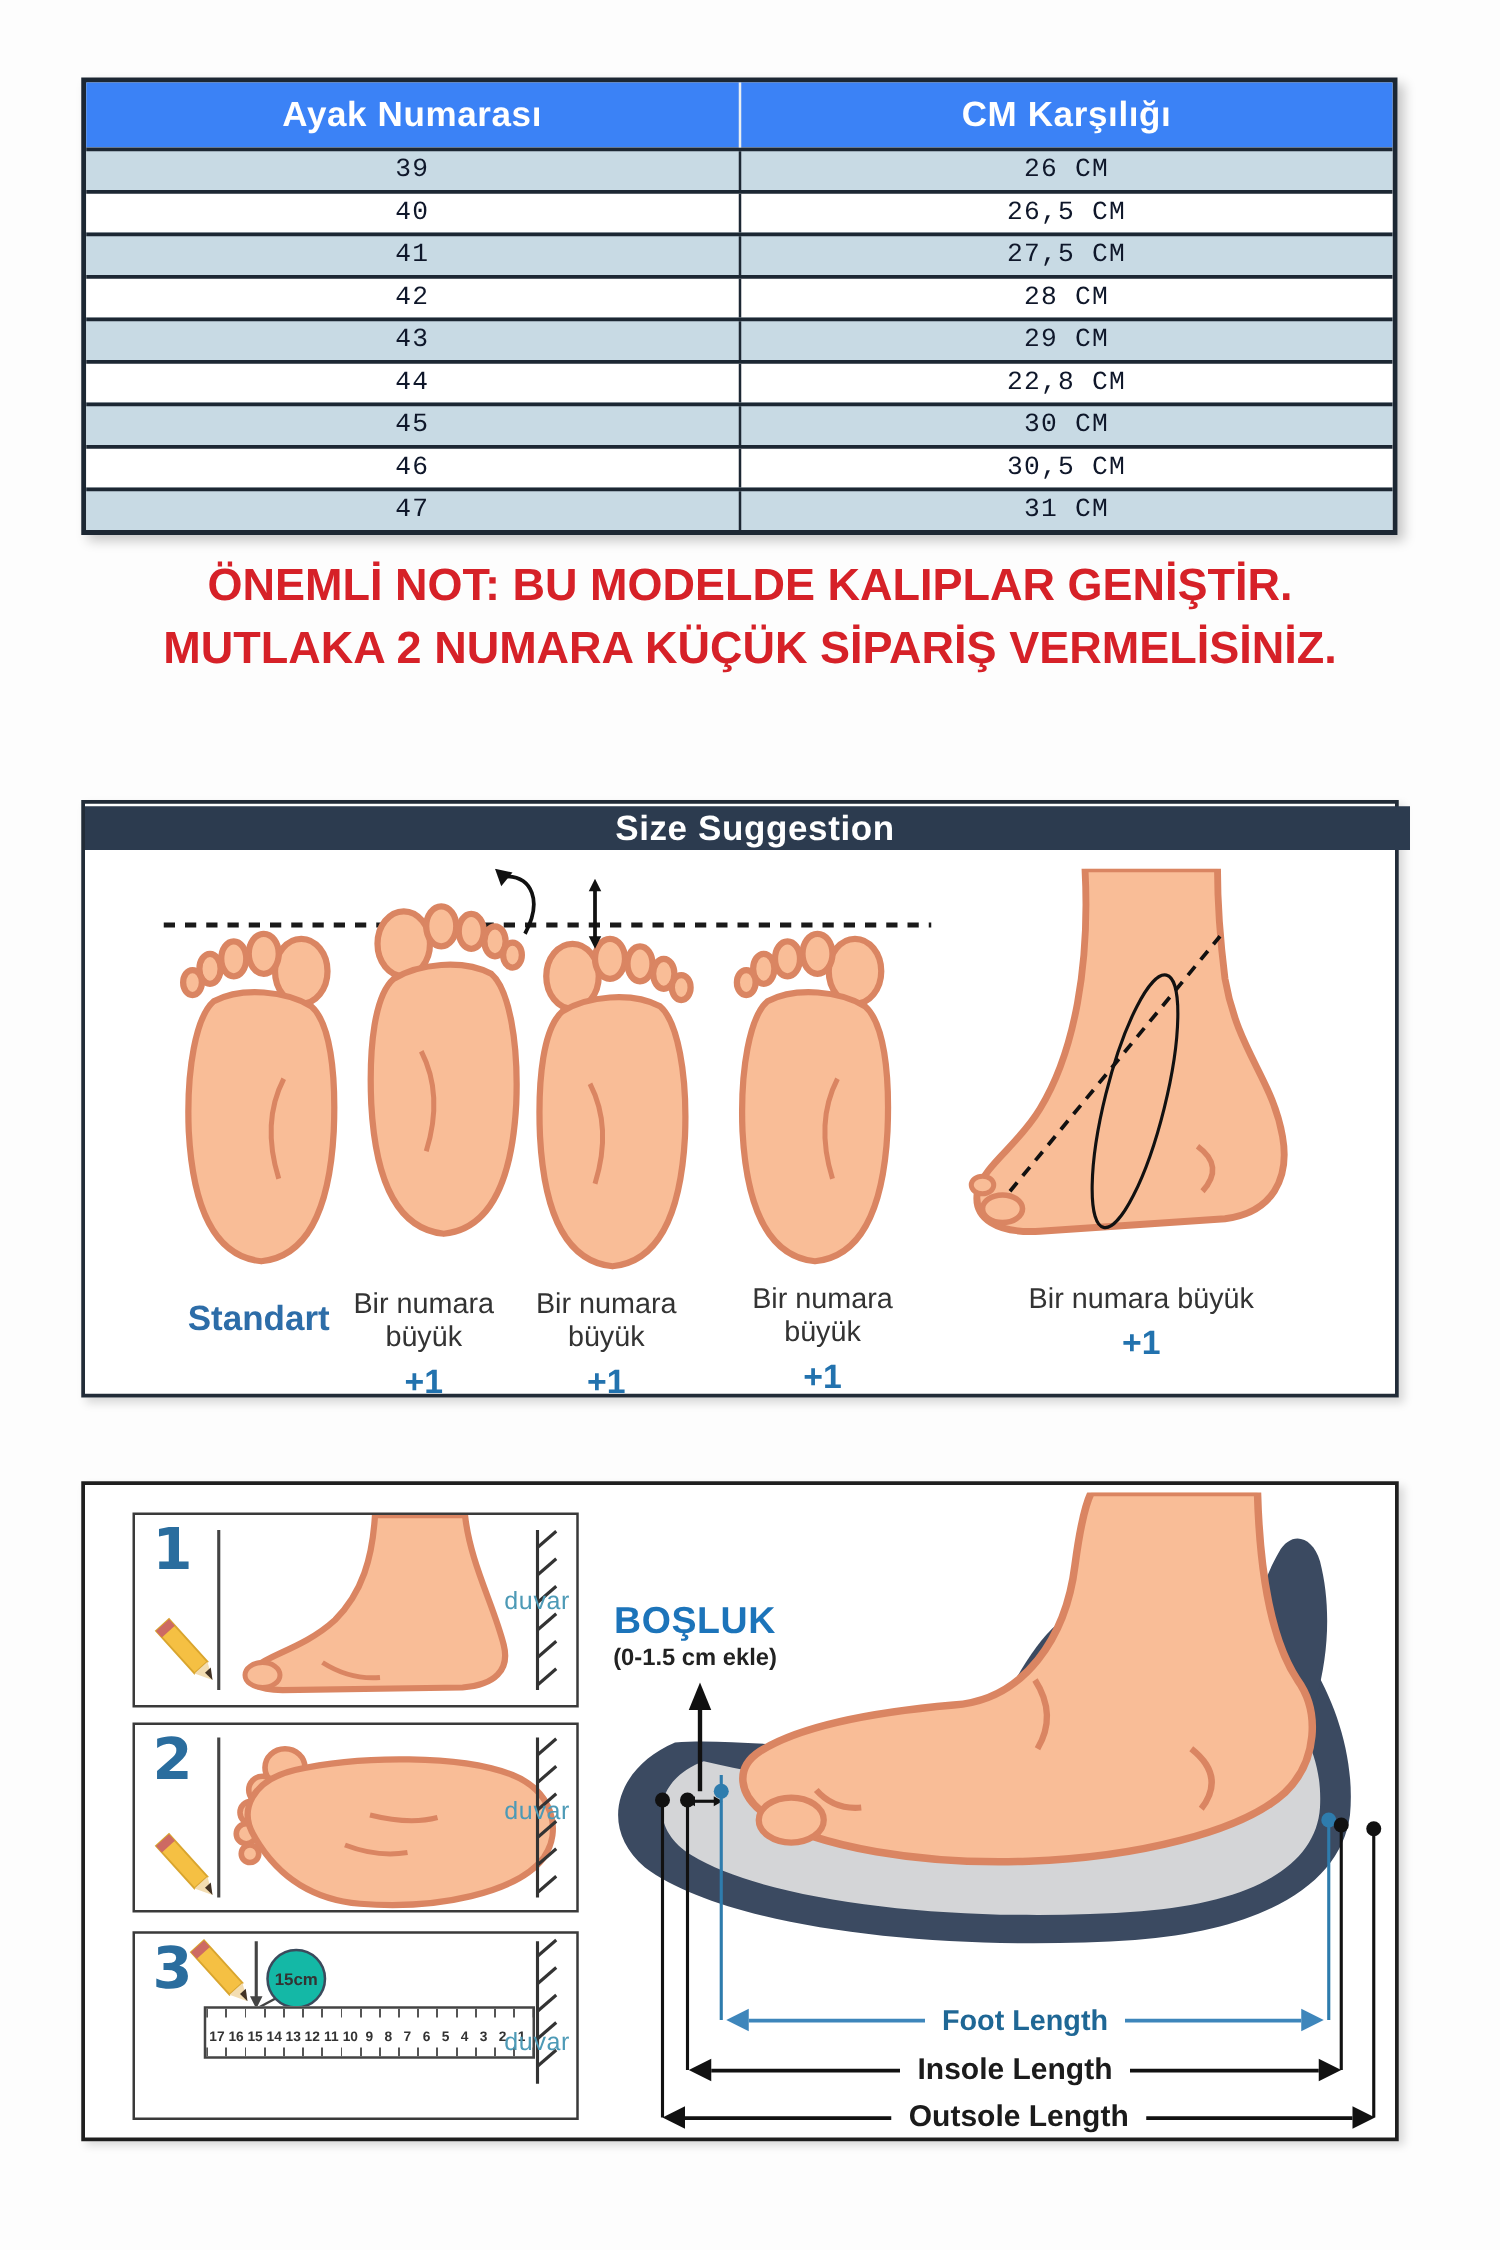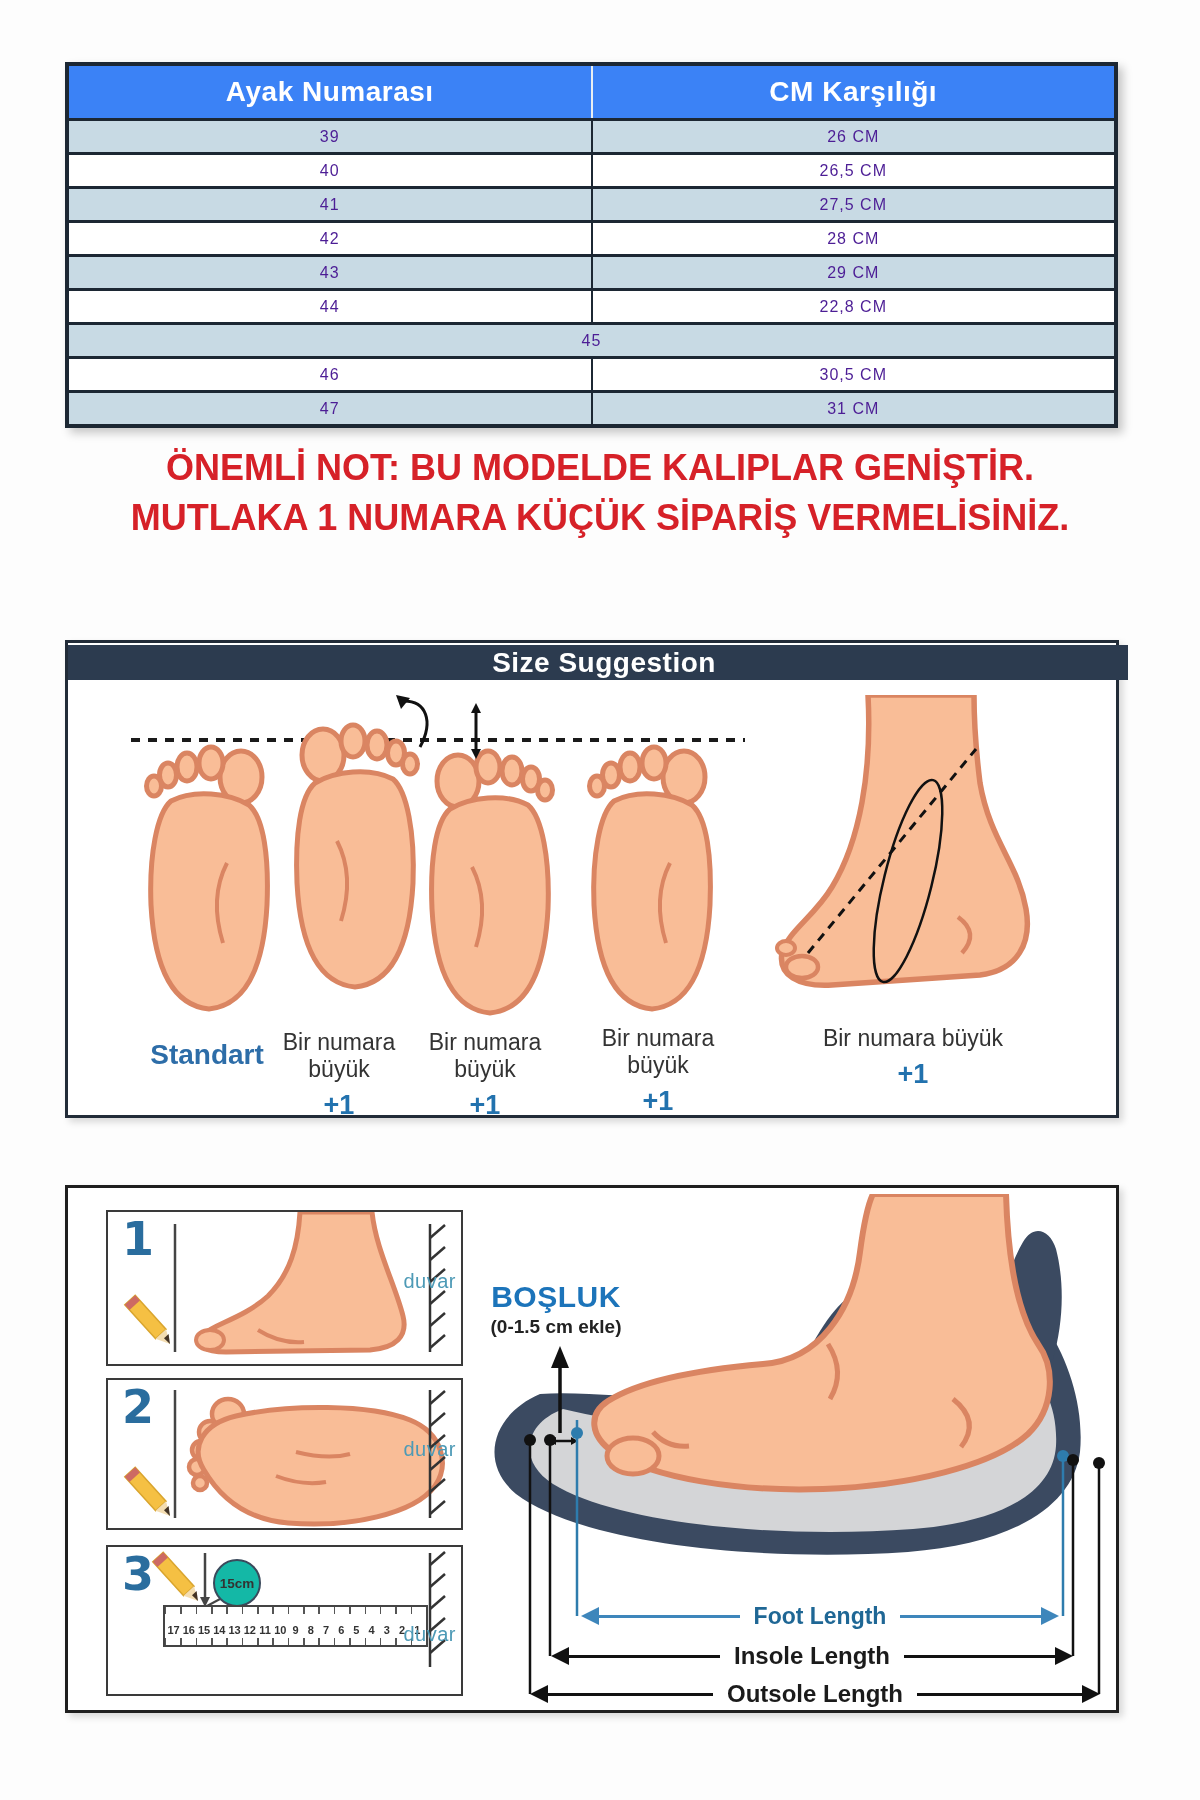--- a/index.html
+++ b/index.html
@@ -9,21 +9,21 @@
   .size-table{position:absolute;left:65px;top:62px;width:1053px;border:4px solid #1c2733;
               box-shadow:5px 5px 9px rgba(0,0,0,.22);background:#fff;box-sizing:border-box;}
   .thead{display:flex;height:52px;background:#3b82f6;}
   .th{flex:1;display:flex;align-items:center;justify-content:center;color:#fff;
       font-size:28px;font-weight:700;letter-spacing:.5px;}
   .th+.th{border-left:2px solid #e8eef2;}
   .trow{display:flex;height:34px;border-top:3px solid #1c2733;box-sizing:border-box;}
   .trow.blue{background:#c8dae4;}
   .trow.white{background:#ffffff;}
   .tcell{flex:1;display:flex;align-items:center;justify-content:center;
-         font-size:16px;color:#4c1d95;letter-spacing:1px;font-family:Liberation Sans, sans-serif;}
+         font-size:21px;color:#0f172a;letter-spacing:1px;font-family:Liberation Mono, monospace;}
   .tcell+.tcell{border-left:2px solid #1c2733;}
   
   .warning{position:absolute;left:0;top:443px;width:1200px;text-align:center;
            color:#d62128;font-weight:700;font-size:36px;line-height:50px;letter-spacing:0;}
   
   .sugg-box{position:absolute;left:65px;top:640px;width:1054px;height:478px;
             border:3px solid #222c38;background:#fff;box-sizing:border-box;
             box-shadow:4px 4px 7px rgba(0,0,0,.15);}
   .sugg-header{position:absolute;left:0;top:2px;width:100%;height:35px;background:#2c3b4f;
                display:flex;align-items:center;justify-content:center;color:#fff;
@@ -101,35 +101,36 @@
         <div class="trow blue">
           <div class="tcell">43</div>
           <div class="tcell">29 CM</div>
         </div>
         <div class="trow white">
           <div class="tcell">44</div>
           <div class="tcell">22,8 CM</div>
         </div>
         <div class="trow blue">
           <div class="tcell">45</div>
+          <div class="tcell">30 CM</div>
         </div>
         <div class="trow white">
           <div class="tcell">46</div>
           <div class="tcell">30,5 CM</div>
         </div>
         <div class="trow blue">
           <div class="tcell">47</div>
           <div class="tcell">31 CM</div>
         </div>
       </div>
   </div>
 
   <div class="warning">
     <div>ÖNEMLİ NOT: BU MODELDE KALIPLAR GENİŞTİR.</div>
-    <div>MUTLAKA 1 NUMARA KÜÇÜK SİPARİŞ VERMELİSİNİZ.</div>
+    <div>MUTLAKA 2 NUMARA KÜÇÜK SİPARİŞ VERMELİSİNİZ.</div>
   </div>
 
   <div class="sugg-box">
     <div class="sugg-header">Size Suggestion</div>
 
     <svg class="sugg-svg" width="1054" height="345" viewBox="0 0 1054 345">
       <defs>
         <g id="fp">
           <ellipse cx="-32" cy="34" rx="21" ry="26" fill="#f9bd97" stroke="#da8562" stroke-width="5"></ellipse>
           <ellipse cx="-2" cy="20" rx="12" ry="16" fill="#f9bd97" stroke="#da8562" stroke-width="5"></ellipse>

